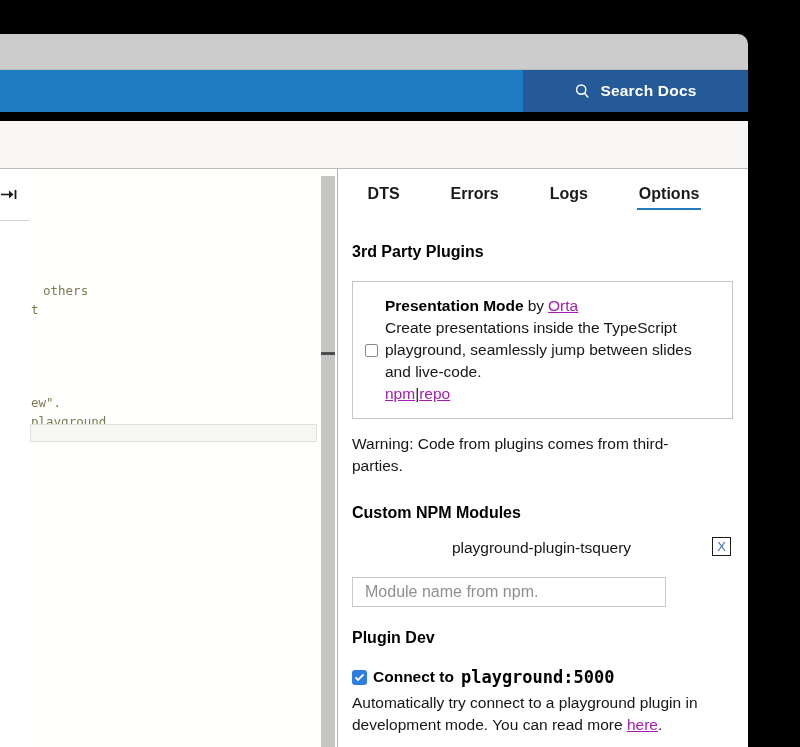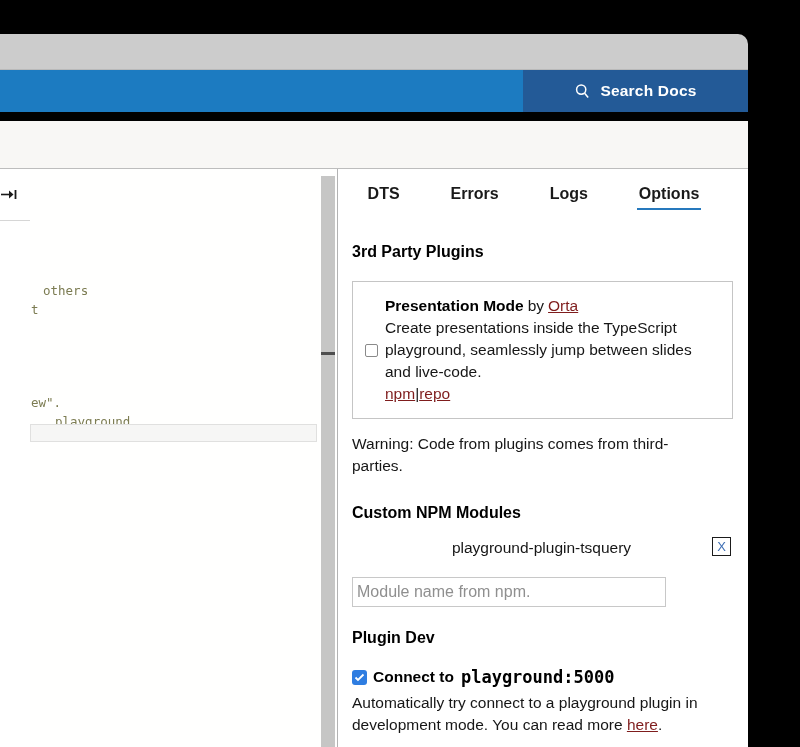--- a/index.html
+++ b/index.html
@@ -58,21 +58,21 @@
   .editor-body { flex: 1; position: relative; background: #fffffe; overflow: hidden; }
   .code-frag {
     position: absolute;
     font-family: "DejaVu Sans Mono", monospace;
     font-size: 12.5px; line-height: 19px; color: #7c7c52;
     white-space: pre;
   }
   .frag-0 { left: 13px; top: 112px; }
   .frag-1 { left: 1px;  top: 131px; }
   .frag-2 { left: 1px;  top: 224px; }
-  .frag-3 { left: 1px;  top: 243px; margin-left: 24px; }
+  .frag-3 { left: 1px;  top: 243px; }
   .cursor-line {
     position: absolute; left: 0; right: 20px; top: 255px; height: 18px;
     background: #f6f6f5; border: 1px solid #e0e0df;
   }
   .vscroll {
     position: absolute; right: 2px; top: 7px; bottom: 0; width: 14px;
     background: #c6c6c5;
   }
   .scroll-marker {
     position: absolute; right: 2px; top: 183px; width: 14px; height: 3px;
@@ -96,21 +96,21 @@
     position: absolute; left: 14px; font-size: 16px; font-weight: bold; color: #000;
   }
   .h-plugins { top: 74px; }
   .h-custom  { top: 335px; }
   .h-dev     { top: 460px; }
 
   .body-text { font-size: 15.5px; line-height: 22px; color: #161616; }
   .pre-line { white-space: pre-line; }
 
   a.link, .link {
-    color: #7f1d1d; text-decoration: underline; cursor: pointer;
+    color: #a21caf; text-decoration: underline; cursor: pointer;
   }
 
   .plugin-box {
     position: absolute; left: 14px; top: 112px; width: 381px; height: 138px;
     border: 1px solid #c5c5c5; background: #fff;
     display: flex; align-items: center; padding-left: 12px;
   }
   .checkbox-unchecked {
     width: 13px; height: 13px; border: 1px solid #8a8a8a; border-radius: 2px;
     background: #fff; flex: 0 0 auto; cursor: pointer;
@@ -123,21 +123,21 @@
 
   .module-row { position: absolute; left: 14px; top: 368px; right: 17px; text-align: center; }
   .remove-button {
     position: absolute; right: 17px; top: 368px; width: 19px; height: 19px;
     border: 1px solid #1b1b1b; background: #fff; color: #3f6fb5;
     font-size: 13px; line-height: 17px; text-align: center; cursor: pointer;
     font-family: "Liberation Sans", sans-serif;
   }
   .module-input {
     position: absolute; left: 14px; top: 408px; width: 314px; height: 30px;
-    border: 1px solid #c8c8c8; font-size: 16px; padding: 0 4px;
+    border: 1px solid #c8c8c8; font-size: 16px; padding: 0 12px;
     color: #333; font-family: "Liberation Sans", sans-serif; background: #fff;
   }
   .module-input::placeholder { color: #8f8f8f; opacity: 1; }
 
   .connect-row {
     position: absolute; left: 14px; top: 498px; display: flex; align-items: center;
   }
   .checkbox-checked {
     width: 15px; height: 15px; border-radius: 3px; background: #2e7de1;
     display: flex; align-items: center; justify-content: center;

